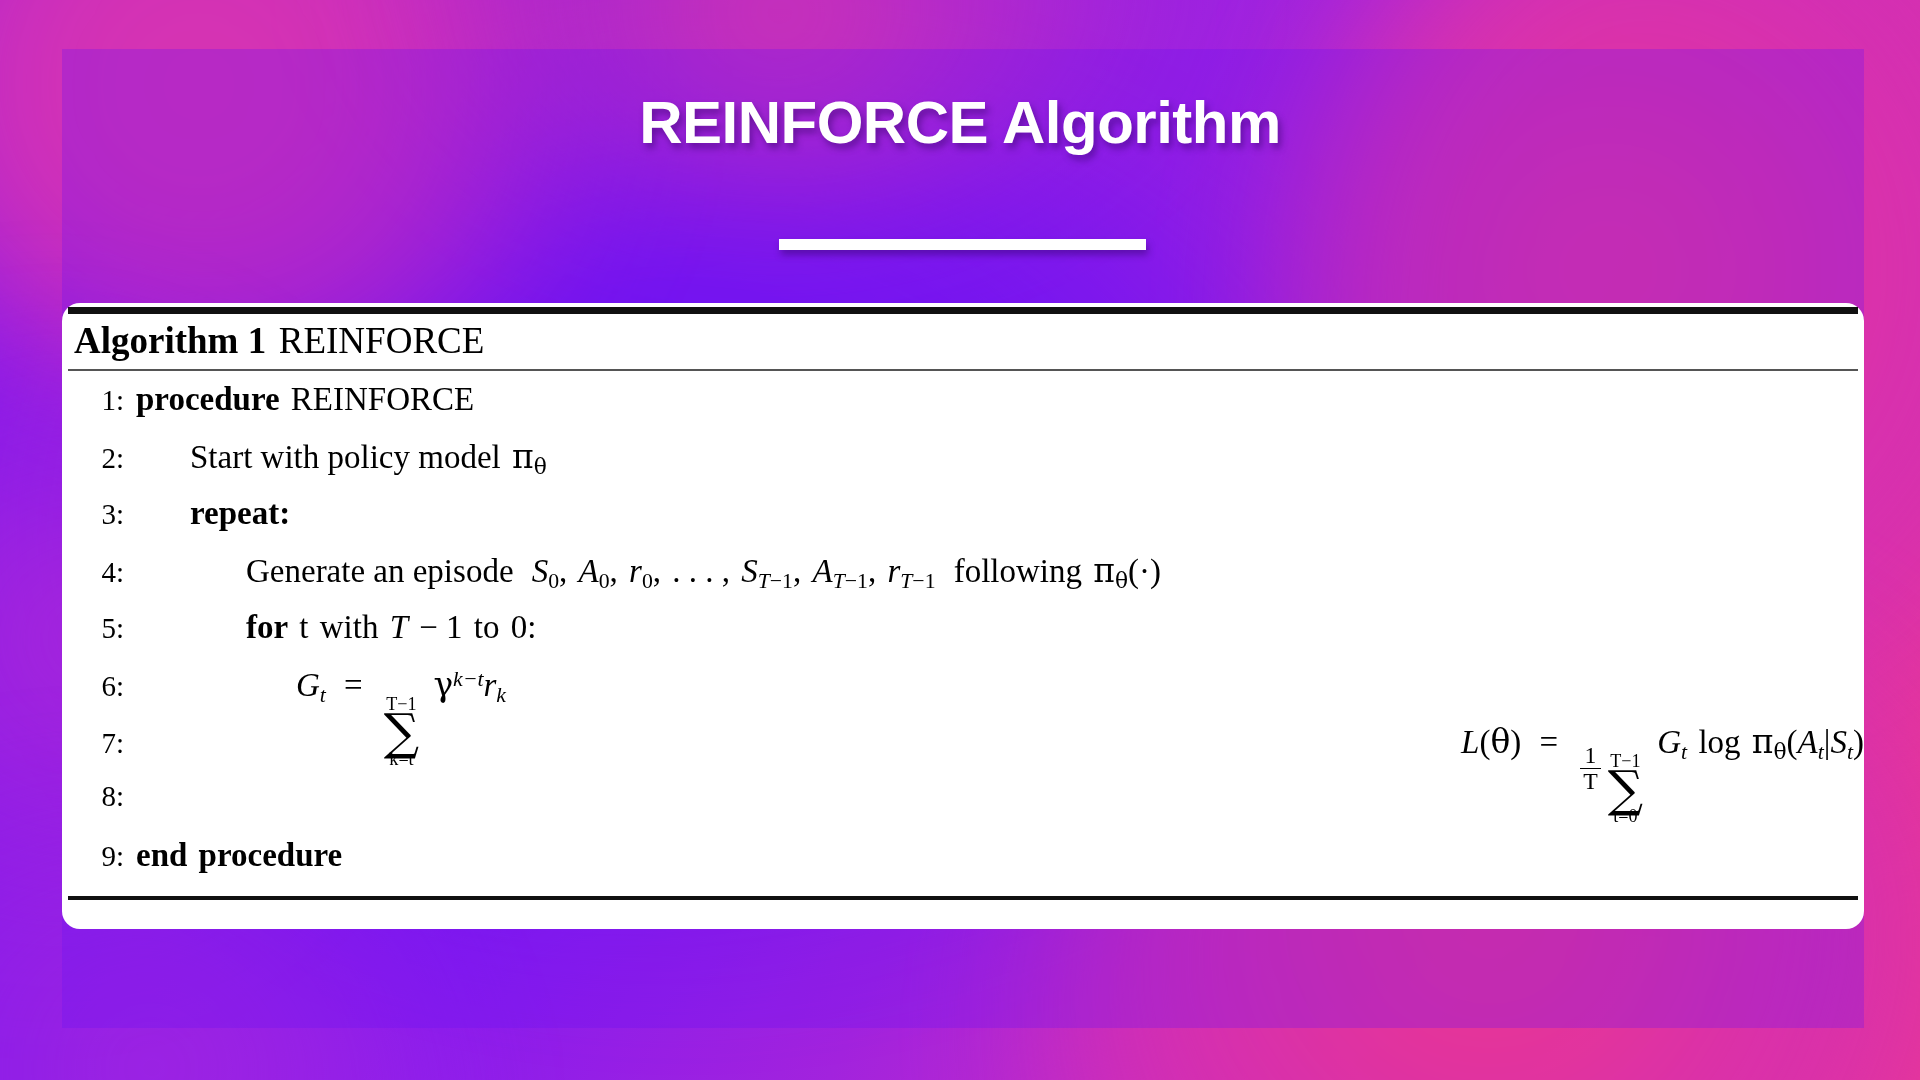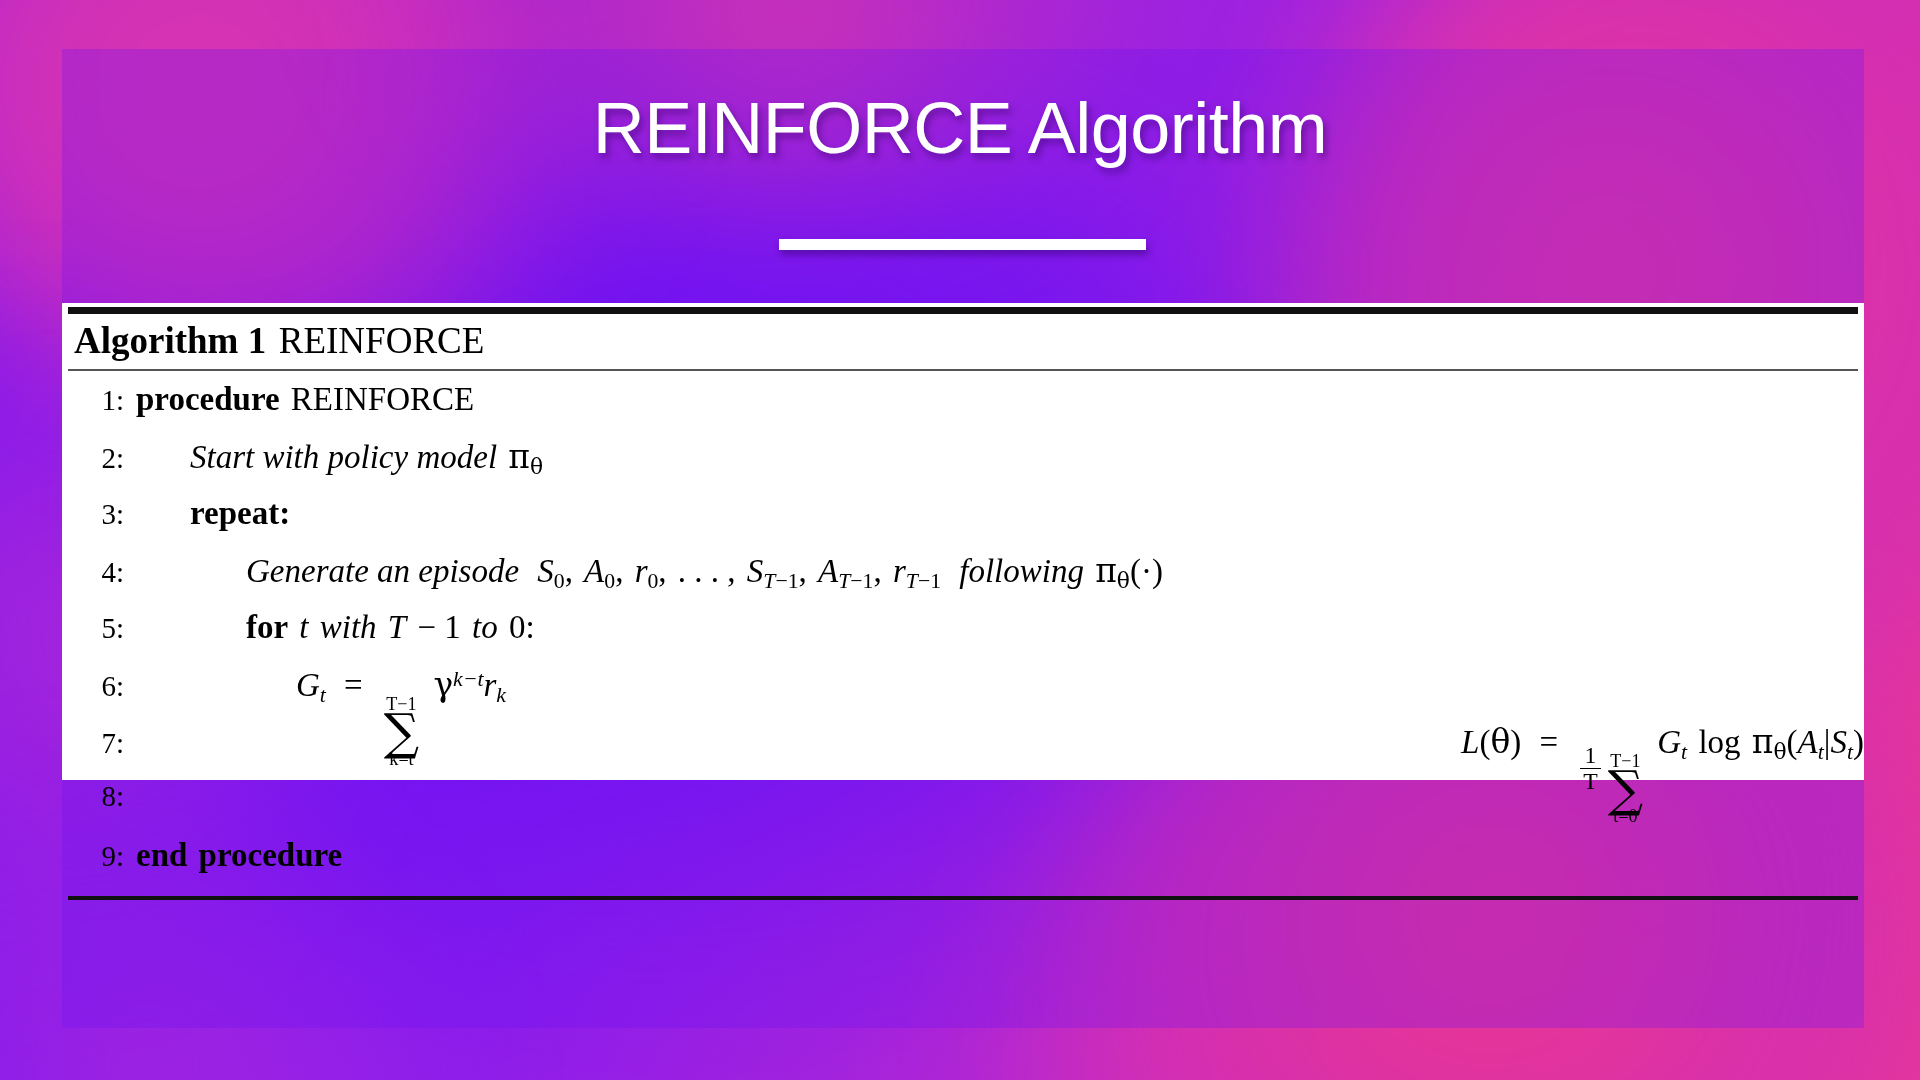--- a/index.html
+++ b/index.html
@@ -68,41 +68,42 @@
   }
 
   
   #title-block {
     position:absolute; left:0; top:92px; width:1920px;
     text-align:center;
   }
   #title-text {
     display:inline-block;
     color:#ffffff;
-    font-size:72px;
-    font-weight:normal;
+    font-size:60px;
+    font-weight:bold;
     letter-spacing:-0.5px;
     line-height:1.02;
     text-shadow:3px 5px 7px rgba(40,0,90,0.45);
   }
   #title-rule {
     position:absolute;
     left:779px; top:239px; width:367px; height:11px;
     background:#ffffff;
     box-shadow:2px 5px 7px rgba(40,0,90,0.42);
   }
 
   
   #algo-box {
     position:absolute;
-    left:62px; top:303px; width:1802px; height:477px;
+    left:62px; top:303px; width:1802px; height:626px;
     background:#ffffff;
     font-family:"Liberation Serif", serif;
     color:#000000;
     padding:0 0 0 0;
+    border-radius:18px;
   }
   .rule-thick { height:4px; background:#111; margin:0 6px; }
   .rule-thin  { height:2px; background:#555; margin:0 6px; }
   .rule-head  { height:3px; background:#111; margin:4px 6px 0 6px; }
 
   #algo-title {
     padding:5px 0 6px 12px;
     font-size:37px;
     line-height:1.18;
     white-space:nowrap;
@@ -129,21 +130,21 @@
   .body { flex:1 1 auto; }
 
   .ind1 { padding-left:0px; }
   .ind2 { padding-left:54px; }
   .ind3 { padding-left:110px; }
   .ind4 { padding-left:160px; }
   .ind5 { padding-left:128px;text-align:right; }
 
   .kw  { font-weight:bold; font-style:normal; }
   .sc  { font-style:normal; }
-  .it  { font-style:italic; }
+  .it  { }
   .mi  { font-style:italic; }
   .mn  { font-style:normal; }
   .mo  { font-style:normal; }
 
   
   .sub { font-size:.66em; vertical-align:-0.28em; font-style:italic; }
   .subn { font-size:.66em; vertical-align:-0.28em; font-style:normal; }
   .sup { font-size:.66em; vertical-align:0.48em; font-style:italic;text-align:right; }
 
   .bigsum {

